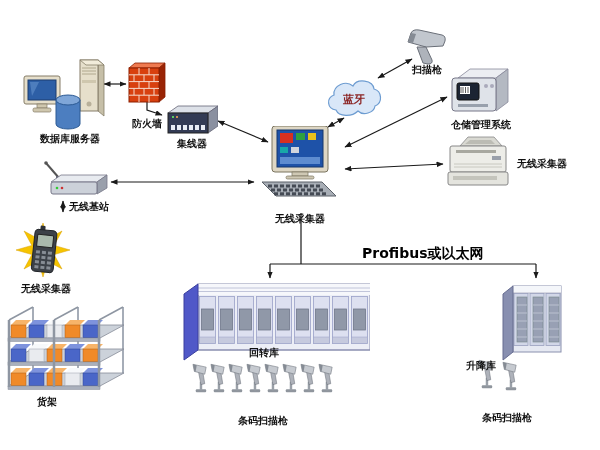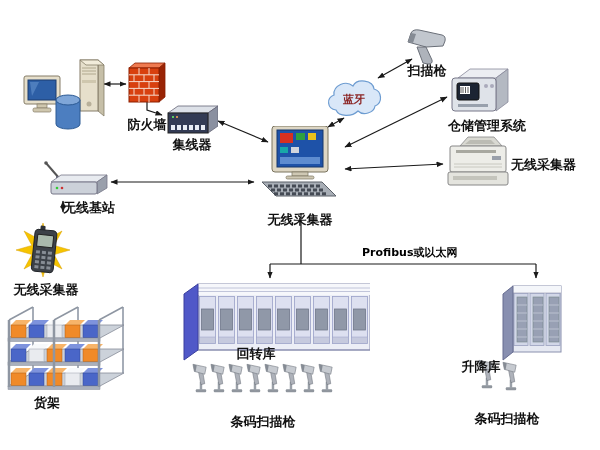--- a/index.html
+++ b/index.html
@@ -1,21 +1,21 @@
 <!DOCTYPE html>
 <html><head>
 <meta charset="utf-8">
 <style>
   html,body{margin:0;padding:0;background:#fff;}
   .canvas{position:relative;width:600px;height:450px;background:#ffffff;overflow:hidden;
           font-family:"DejaVu Sans",sans-serif;}
   .icon{position:absolute;}
-  .lbl{position:absolute;font-size:13px;font-weight:bold;color:#101010;text-align:center;
+  .lbl{position:absolute;font-size:10px;font-weight:bold;color:#101010;text-align:center;
        line-height:1.1;white-space:nowrap;z-index:5;}
-  .bus{position:absolute;font-size:11px;font-weight:bold;color:#000;white-space:nowrap;z-index:5;}
+  .bus{position:absolute;font-size:14px;font-weight:bold;color:#000;white-space:nowrap;z-index:5;}
   svg{display:block;}
   .wires{position:absolute;left:0;top:0;z-index:1;pointer-events:none;}
   .icon{z-index:2;}
 </style>
 </head>
 <body>
 
 <div class="canvas">
 
   <svg class="wires" width="600" height="450" viewBox="0 0 600 450">
@@ -319,28 +319,29 @@
     <use href="#g-gun" x="90" y="8" width="17" height="36"></use>
     <use href="#g-gun" x="108" y="8" width="17" height="36"></use>
     <use href="#g-gun" x="126" y="8" width="17" height="36"></use>
   </svg>
 
   <svg class="icon" style="left:476px;top:352px" width="54" height="50" viewBox="0 0 54 50">
     <use href="#g-gun" x="2" y="4" width="17" height="36"></use>
     <use href="#g-gun" x="26" y="6" width="17" height="36"></use>
   </svg>
 
+  <div class="lbl" style="left:24px;top:133px;width:92px">数据库服务器</div>
   <div class="lbl" style="left:117px;top:118px;width:60px">防火墙</div>
   <div class="lbl" style="left:163px;top:138px;width:58px">集线器</div>
   <div class="lbl" style="left:256px;top:213px;width:88px">无线采集器</div>
   <div class="lbl" style="left:398px;top:64px;width:58px">扫描枪</div>
   <div class="lbl" style="left:448px;top:119px;width:66px">仓储管理系统</div>
   <div class="lbl" style="left:511px;top:158px;width:62px">无线采集器</div>
   <div class="lbl" style="left:58px;top:201px;width:62px">无线基站</div>
   <div class="lbl" style="left:11px;top:283px;width:70px">无线采集器</div>
   <div class="lbl" style="left:23px;top:396px;width:48px">货架</div>
-  <div class="lbl" style="left:228px;top:347px;width:56px">回转库</div>
+  <div class="lbl" style="left:236px;top:347px;width:56px">回转库</div>
   <div class="lbl" style="left:458px;top:360px;width:46px">升降库</div>
   <div class="lbl" style="left:228px;top:415px;width:70px">条码扫描枪</div>
   <div class="lbl" style="left:472px;top:412px;width:70px">条码扫描枪</div>
   <div class="bus" style="left:362px;top:245px">Profibus或以太网</div>
 
 </div>
 
 </body></html>

